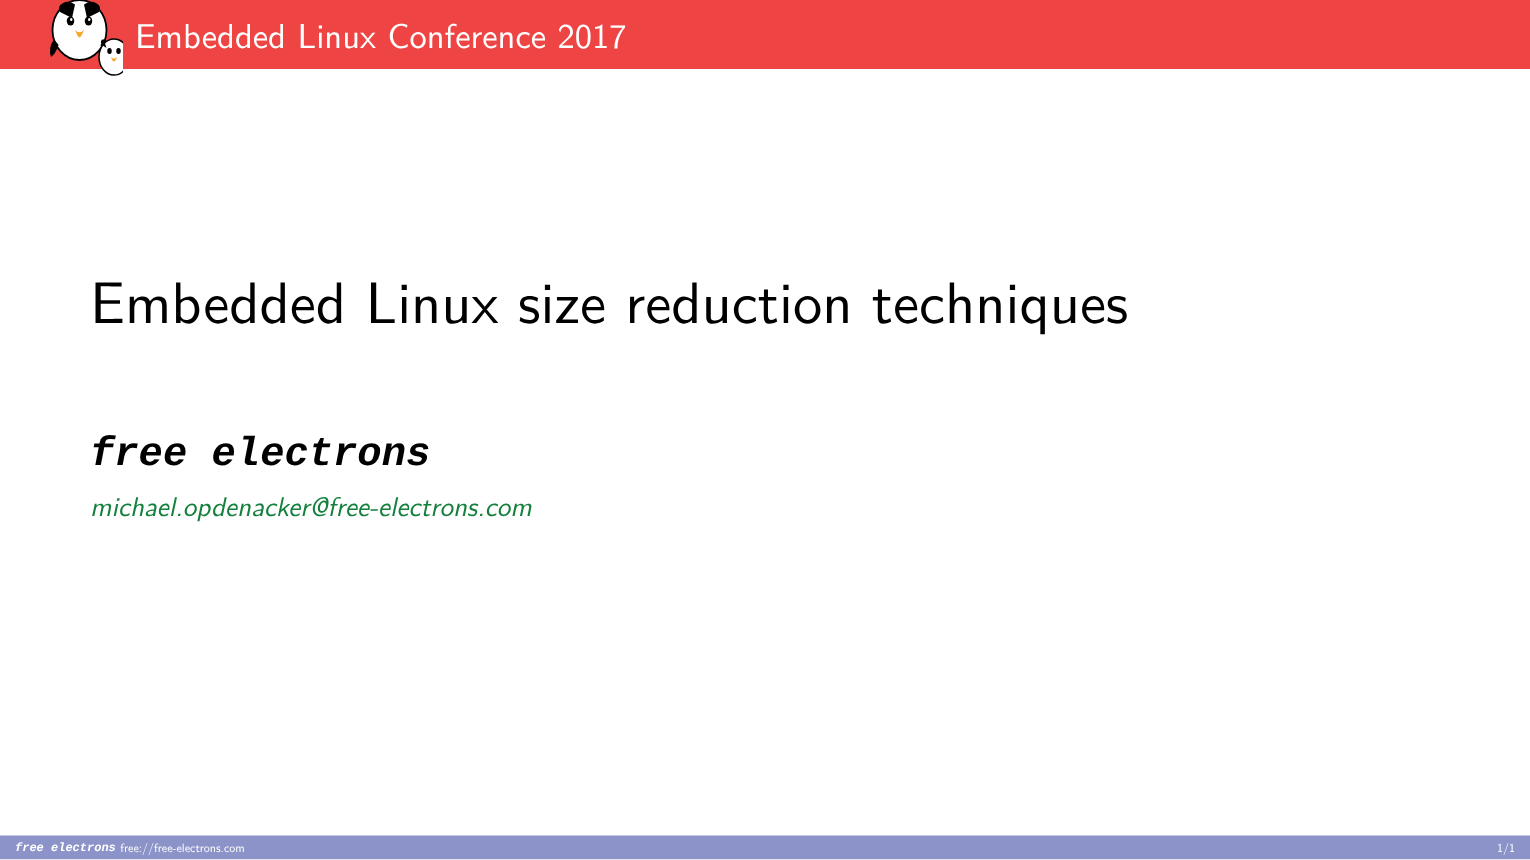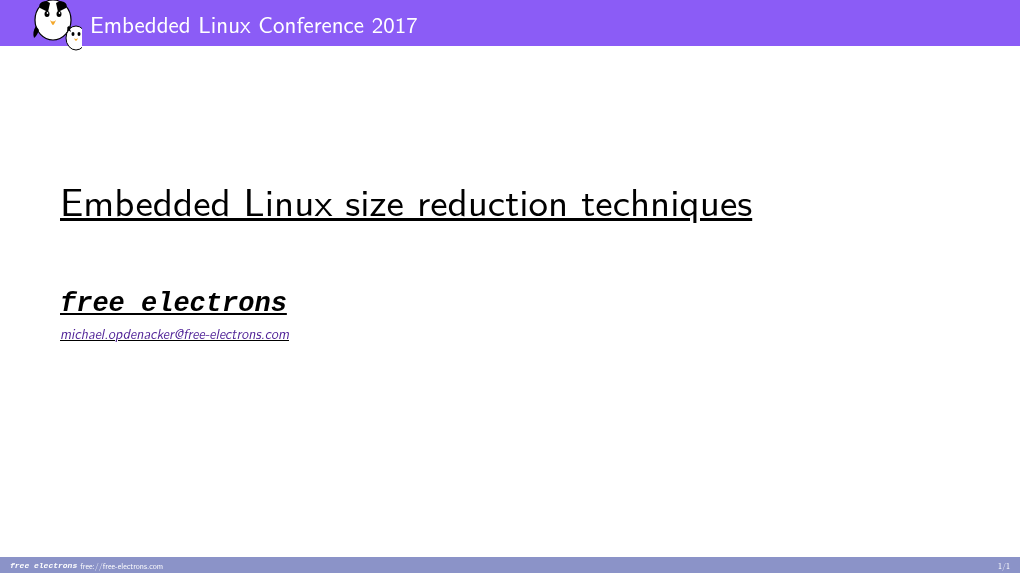--- a/index.html
+++ b/index.html
@@ -9,21 +9,21 @@
     }
     body {
       width: 1020px;
       height: 573px;
       background: #ffffff;
       font-family: "Latin Modern Sans", "Computer Modern Sans", "CMU Sans Serif", "Lucida Sans", sans-serif;
       position: relative;
       overflow: hidden;
     }
     .header {
-      background: #8b5cf6;
+      background: #ef4444;
       height: 46px;
       display: flex;
       align-items: flex-start;
       padding-left: 90px;
       padding-top: 6px;
       position: relative;
       text-align: right;
     }
     .header-title {
       color: #ffffff;
@@ -33,21 +33,20 @@
     .penguin-logo {
       position: absolute;
       left: 20px;
       top: 0px;
       width: 62px;
       height: 52px;
       z-index: 10;
     }
     .content {
       padding: 130px 60px 0 60px;
-      text-decoration: underline;
     }
     .main-title {
       font-size: 39px;
       font-weight: normal;
       color: #000;
       line-height: 1.25;
       margin-bottom: 64px;
     }
     .author {
       font-size: 25px;
@@ -57,23 +56,23 @@
     }
     .company {
       font-family: "Courier New", monospace;
       font-size: 27px;
       font-style: italic;
       font-weight: bold;
       color: #000;
       margin-top: 2px;
     }
     .email {
-      font-size: 14px;
+      font-size: 18px;
       font-style: italic;
-      color: #4c1d95;
+      color: #15803d;
       margin-top: 4px;
     }
     .footer {
       position: absolute;
       bottom: 0;
       left: 0;
       right: 0;
       height: 16px;
       background: #8b93c8;
       display: flex;

